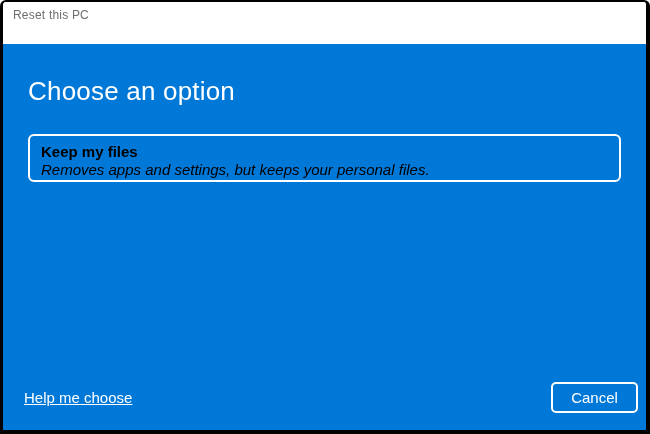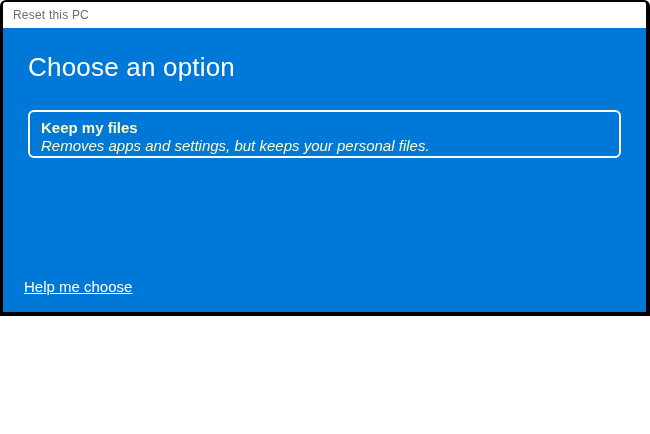--- a/index.html
+++ b/index.html
@@ -3,28 +3,29 @@
 <meta charset="utf-8">
 <style>
   * { margin: 0; padding: 0; box-sizing: border-box; }
   html, body {
     font-family: "Liberation Sans", sans-serif;
     background: #ffffff;
   }
   .window {
     position: relative;
     width: 650px;
-    height: 316px;
+    height: 434px;
     border-style: solid;
     border-color: #000000;
     border-width: 2px 4px 4px 3px;
     border-radius: 6px 6px 0 0;
     overflow: hidden;
     display: flex;
     flex-direction: column;
+    gap: 16px;
   }
   .titlebar {
     height: 26px;
     flex: none;
     background: #ffffff;
     display: flex;
     align-items: center;
     padding: 0 10px;
   }
   .titlebar-title {
@@ -34,41 +35,41 @@
   }
   .body {
     flex: 1;
     background: #0078d7;
     color: #ffffff;
     padding: 0 25px;
     display: flex;
     flex-direction: column;
   }
   .heading {
-    margin-top: 24px;
+    margin-top: 32px;
     font-size: 26px;
     font-weight: 300;
     letter-spacing: 0.2px;
     color: #ffffff;
   }
   .options {
     margin-top: 27px;
     display: flex;
     flex-direction: column;
     gap: 27px;
   }
   .option-button {
     display: block;
     width: 100%;
     height: 48px;
     text-align: left;
     background: transparent;
     border: 2px solid #ffffff;
     border-radius: 6px;
-    color: #fef9c3;
+    color: #000000;
     padding: 5px 11px 0;
     font-family: inherit;
     cursor: pointer;
   }
   .option-title {
     font-size: 15px;
     font-weight: bold;
     line-height: 18px;
     display: block;
   }
@@ -124,16 +125,17 @@
       <button class="option-button">
         <span class="option-title">Keep my files</span>
         <span class="option-desc">Removes apps and settings, but keeps your personal files.</span>
       </button>
 
 
     </div>
 
     <div class="footer">
       <a class="help-link" href="#">Help me choose</a>
+      <button class="cancel-button">Cancel</button>
     </div>
 
   </div>
 </div>
 
 </body></html>

